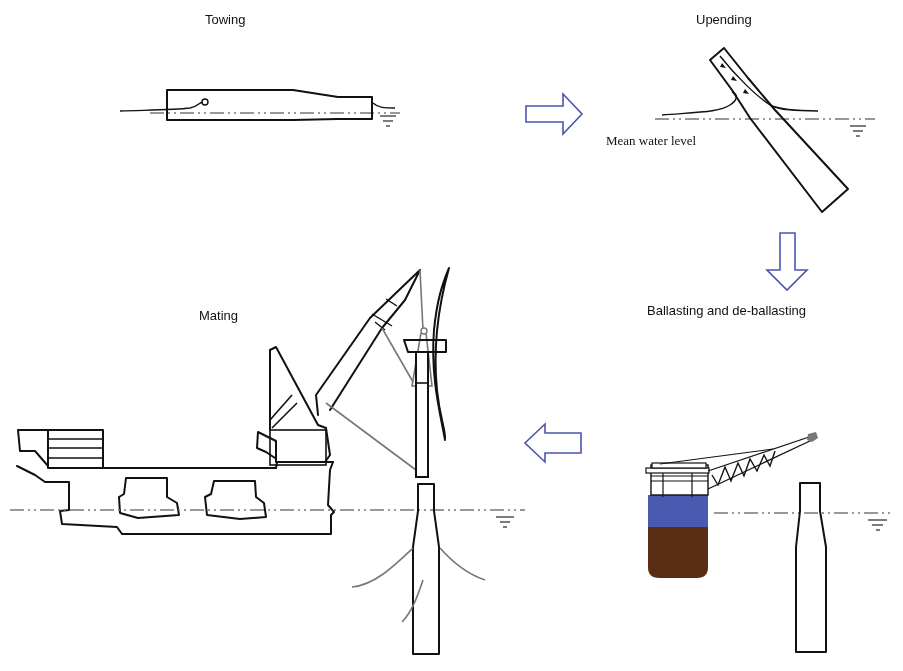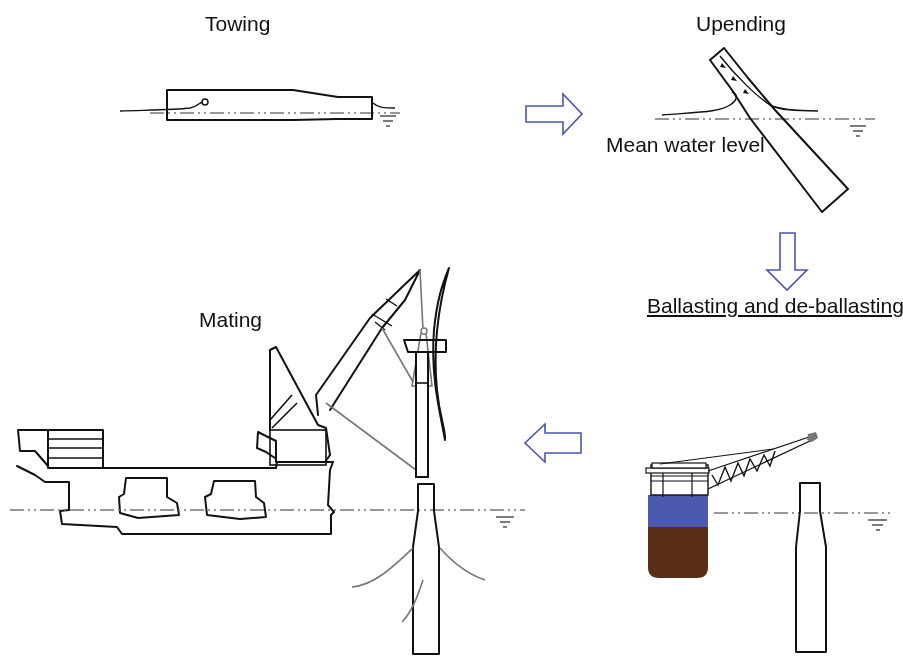--- a/index.html
+++ b/index.html
@@ -1,31 +1,31 @@
 <!DOCTYPE html>
 <html><head>
 <meta charset="utf-8">
 <style>
   html, body { margin:0; padding:0; background:#ffffff; }
   body { width:903px; height:671px; position:relative; overflow:hidden; font-family:"Liberation Sans", sans-serif; }
-  .lbl { position:absolute; font-size:21px; color:#111; white-space:nowrap; }
+  .lbl { position:absolute; font-size:13px; color:#111; white-space:nowrap; }
   svg { position:absolute; left:0; top:0; }
   .ln { fill:none; stroke:#111; stroke-width:2; stroke-linejoin:round; stroke-linecap:round; }
   .thin { fill:none; stroke:#111; stroke-width:1.4; }
   .grey { fill:none; stroke:#777; stroke-width:1.6; }
   .wl { fill:none; stroke:#777; stroke-width:1.6; stroke-dasharray:14 4 2 4 2 4; }
   .arrow { fill:#fff; stroke:#4a55b0; stroke-width:1.6; stroke-linejoin:miter; }
 </style>
 </head>
 <body>
 
 <div class="lbl" style="left:205px;top:12px;">Towing</div>
 <div class="lbl" style="left:696px;top:12px;">Upending</div>
-<div class="lbl" style="left:606px;top:133px;">Mean water level</div>
-<div class="lbl" style="left:647px;top:294px;text-decoration:underline;">Ballasting and de-ballasting</div>
+<div class="lbl" style="left:606px;top:133px;font-family:Liberation Serif, serif;">Mean water level</div>
+<div class="lbl" style="left:647px;top:303px;">Ballasting and de-ballasting</div>
 <div class="lbl" style="left:199px;top:308px;">Mating</div>
 
 <svg width="903" height="671" viewBox="0 0 903 671">
 
   <g>
     <line class="wl" x1="150" y1="113" x2="400" y2="113"></line>
     <path class="ln" d="M167,90 L293,90 L338,97 L372,97 L372,119 L338,119 L293,120 L167,120 Z"></path>
     <path class="thin" d="M120,111 C150,110 175,110 190,108 C200,106 198,102 204,102"></path>
     <circle cx="205" cy="102" r="3" fill="#fff" stroke="#111" stroke-width="1.4"></circle>
     <path class="thin" d="M373,103 C378,108 385,108 395,108"></path>

